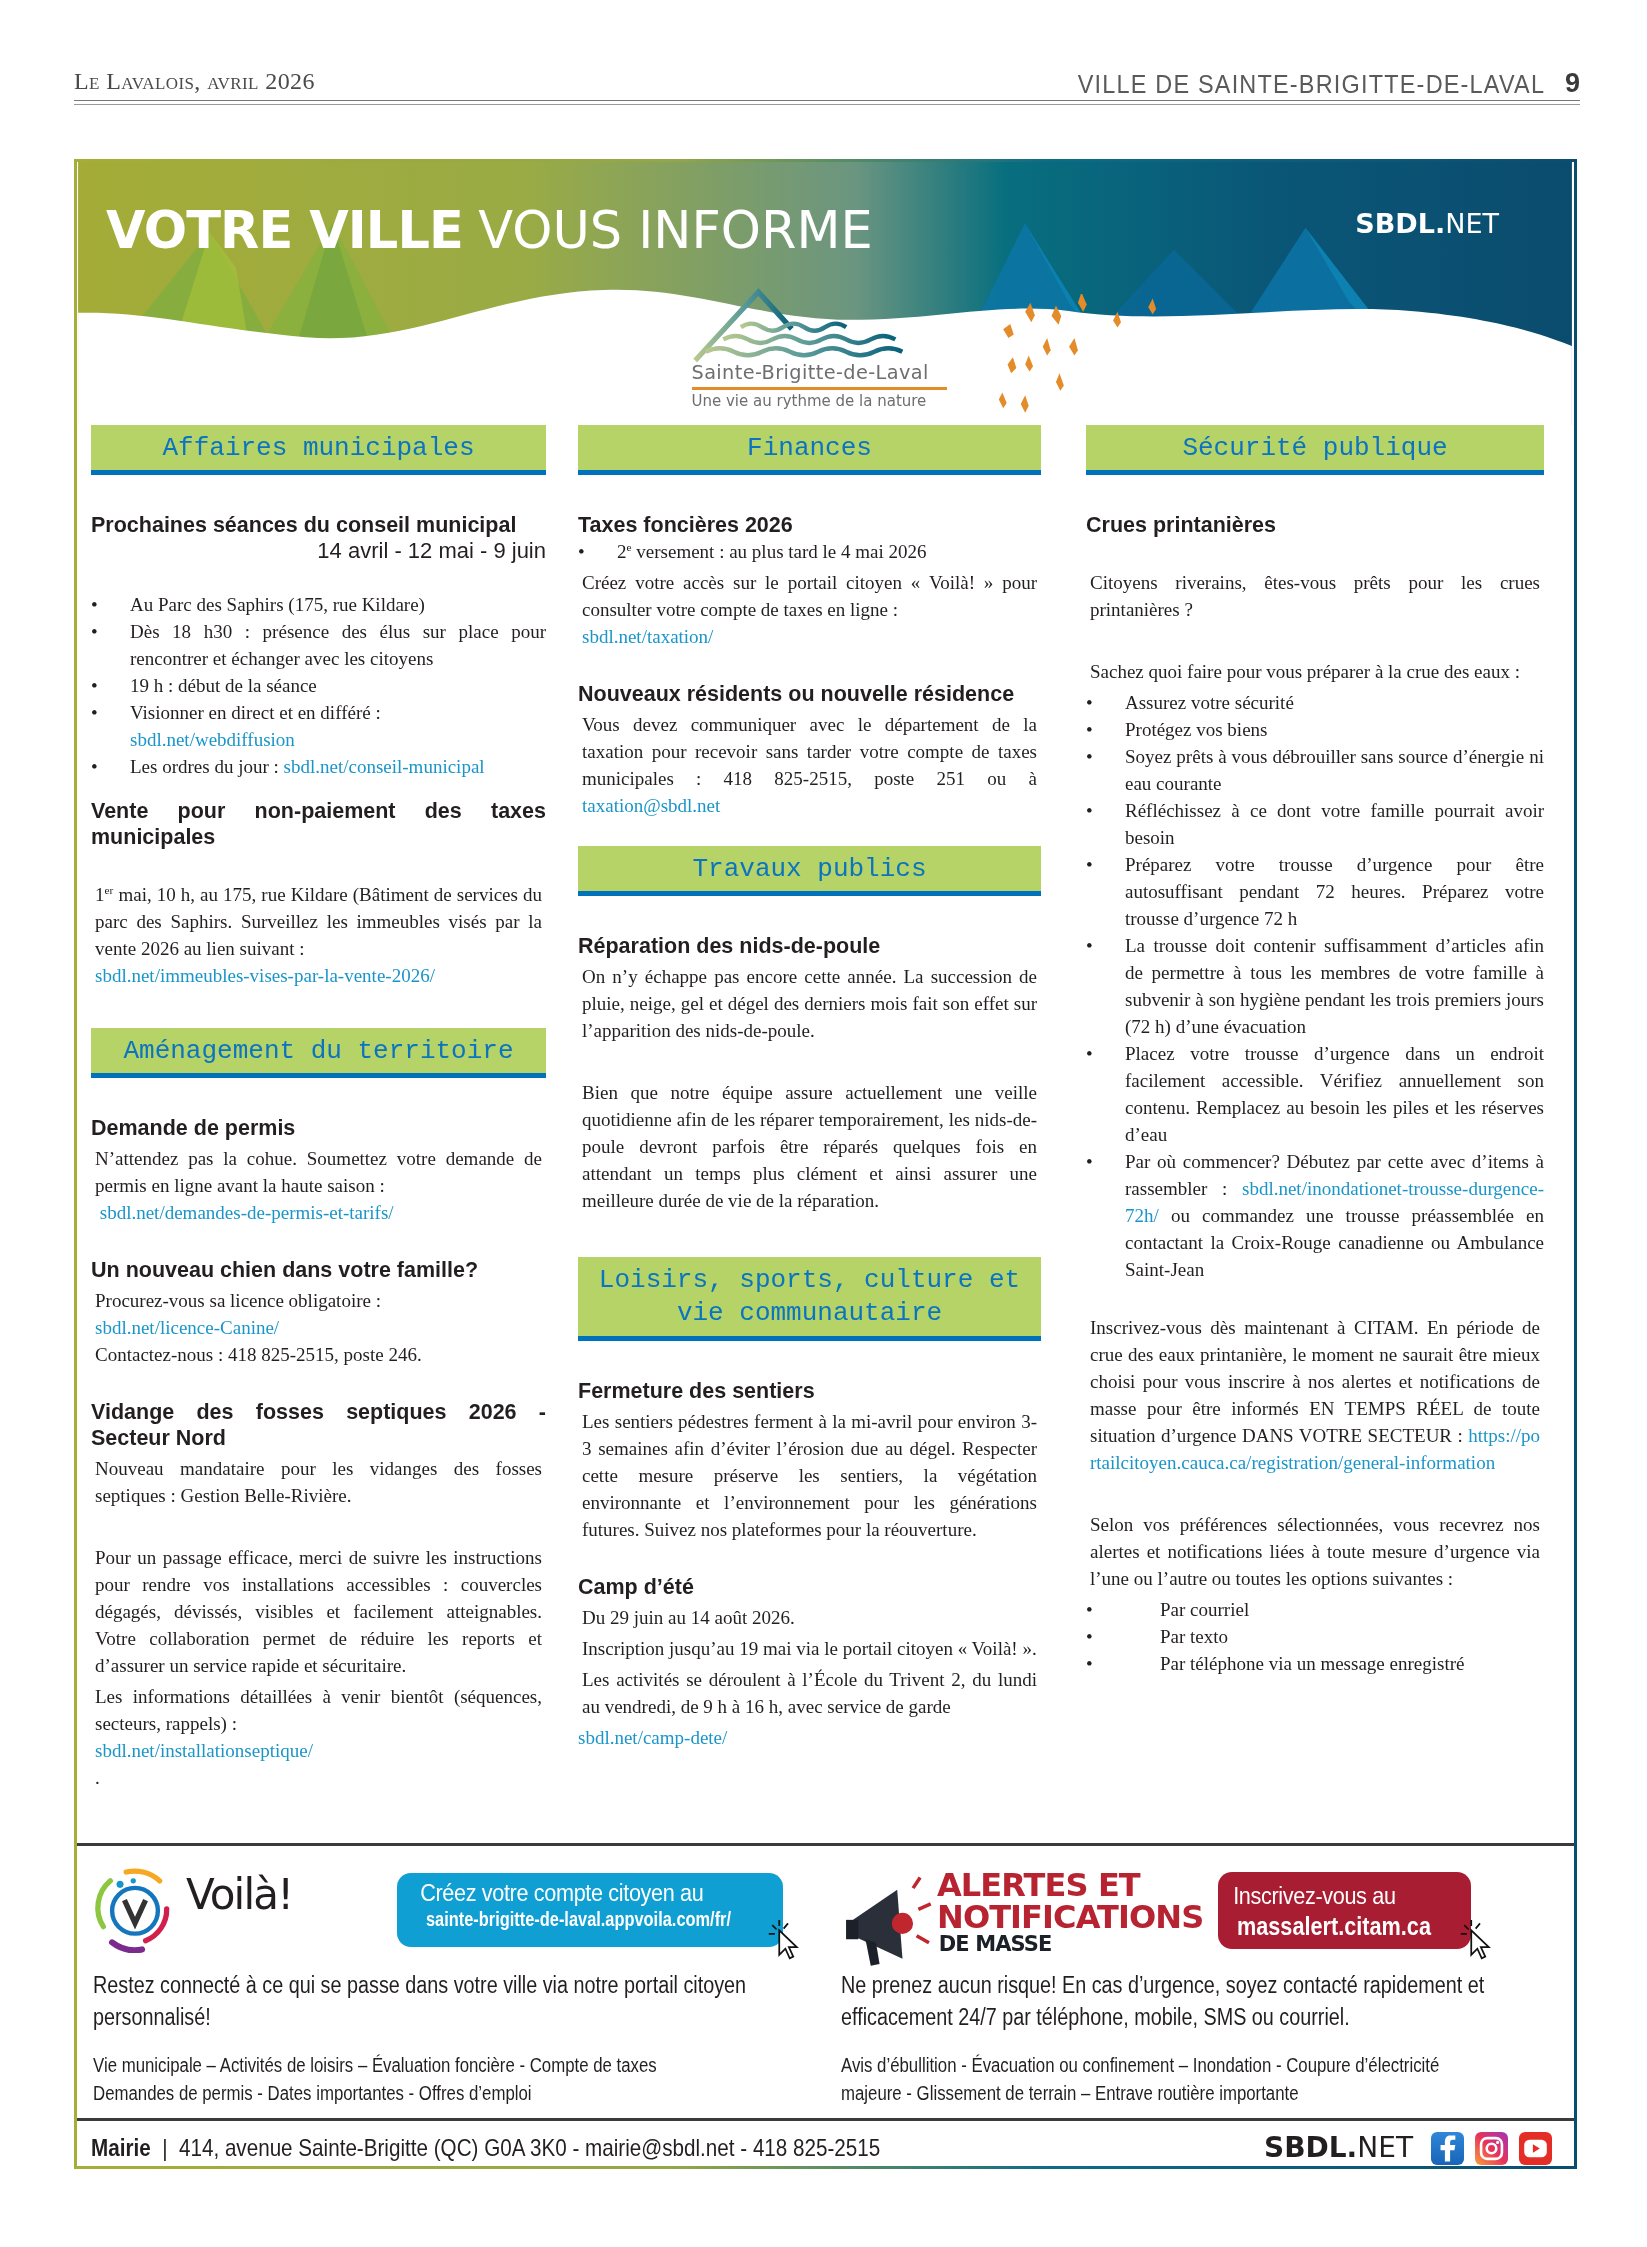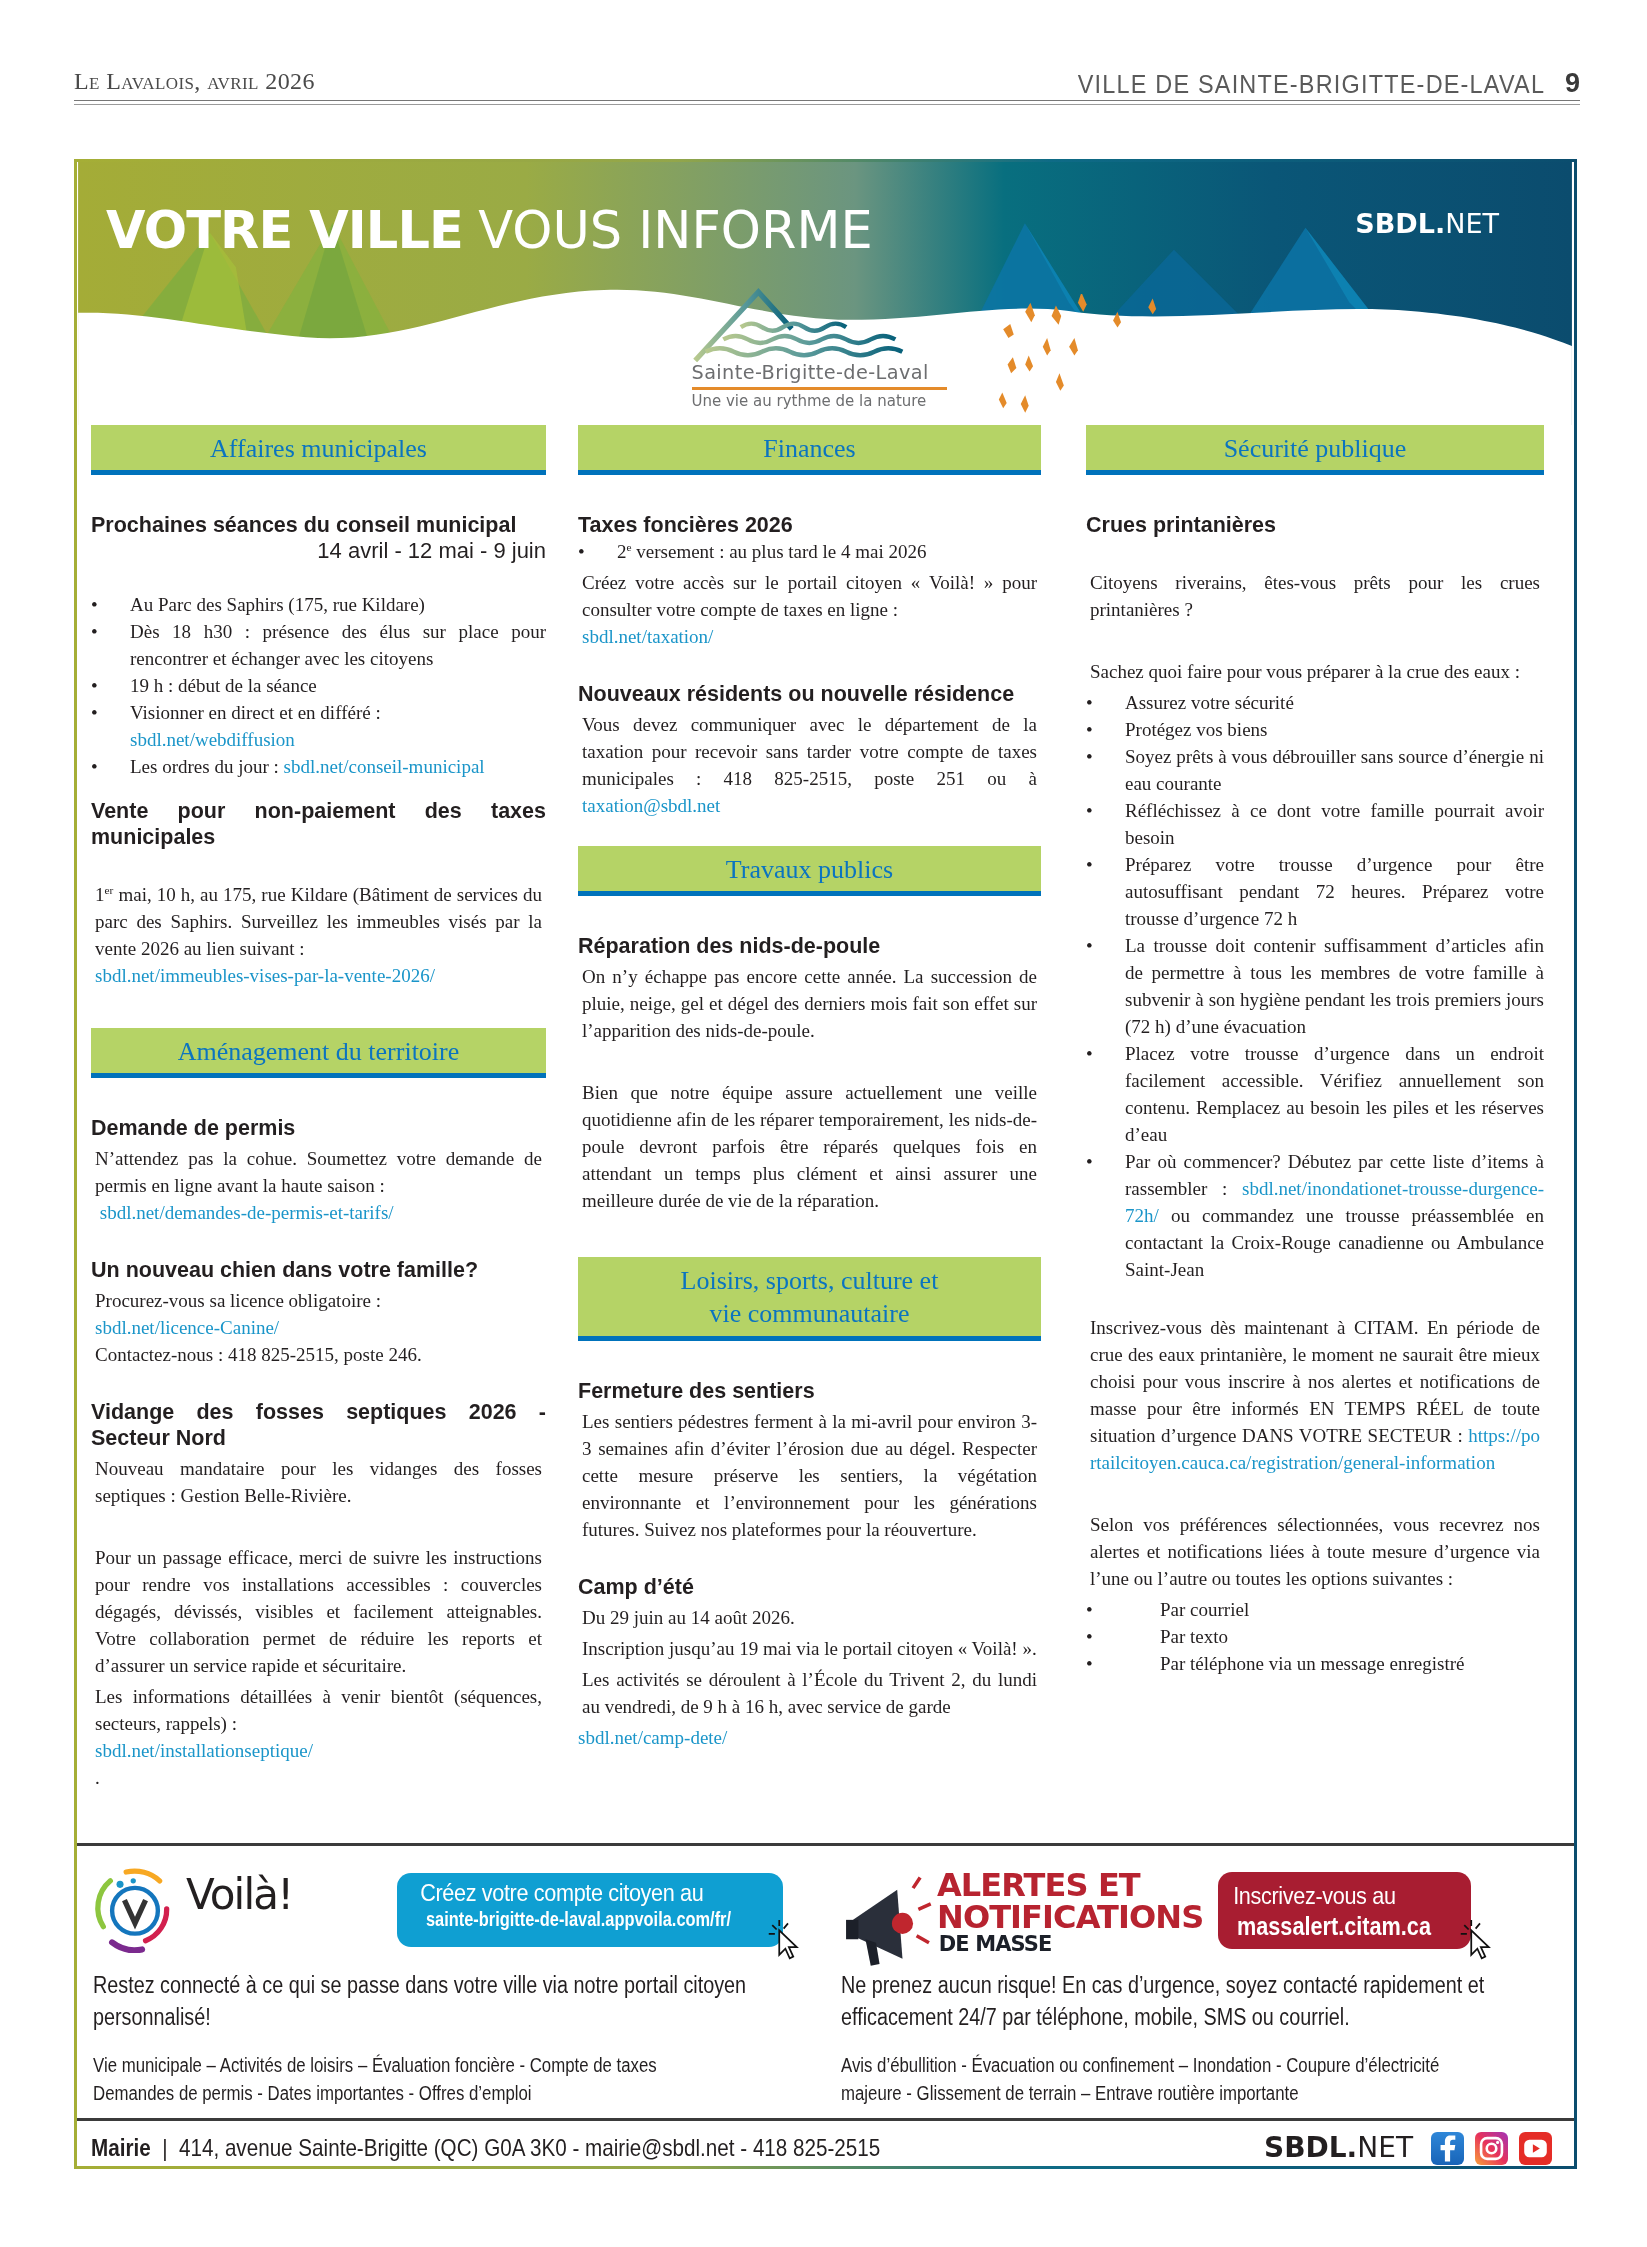--- a/index.html
+++ b/index.html
@@ -29,21 +29,21 @@
 #logo{position:absolute;left:611px;top:123px;width:290px;height:140px}
 #logo .ln1{position:absolute;left:3.5px;top:76px;font-family:"DejaVu Sans",sans-serif;font-size:19.3px;color:#6d6e70;letter-spacing:0.4px;white-space:nowrap}
 #logo .bar{position:absolute;left:3.5px;top:102px;width:255px;height:2.6px;background:#e48b2a}
 #logo .ln2{position:absolute;left:3.5px;top:107px;font-family:"DejaVu Sans",sans-serif;font-size:15px;color:#6d6e70;white-space:nowrap}
 
 
 .col{position:absolute;top:263px;font-size:19px;line-height:27px;text-align:justify}
 #col1{left:14px;width:455px}
 #col2{left:501px;width:463px}
 #col3{left:1009px;width:458px}
-.sechead{background:#b5d366;border-bottom:5.3px solid #0072bb;color:#0b74c0;font-family:Liberation Serif, serif;font-size:26px;text-align:center;line-height:33px;padding:7px 5.3px 5.3px;margin-bottom:19.3px}
+.sechead{background:#b5d366;border-bottom:5.3px solid #0072bb;color:#0b74c0;font-family:Liberation Mono, monospace;font-size:26px;text-align:center;line-height:33px;padding:7px 5.3px 5.3px;margin-bottom:19.3px}
 .h{font-family:"Liberation Sans",sans-serif;font-weight:bold;font-size:21.5px;line-height:26px;color:#231f20;text-align:justify}
 .h.center{text-align:right;font-weight:normal;font-size:22px}
 .p{margin:4px}
 .gap{height:27px}
 .gap2{height:17.6px}
 ul.b{list-style:none}
 ul.b li{position:relative;padding-left:39px}
 ul.b li::before{content:"•";position:absolute;left:0;top:0}
 ul.b.wide li{padding-left:74px}
 sup{font-size:11.4px;line-height:0;vertical-align:super}
@@ -213,21 +213,21 @@
     <div class="gap"></div>
     <p class="p">Sachez quoi faire pour vous préparer à la crue des eaux :</p>
     <ul class="b">
       <li>Assurez votre sécurité</li>
       <li>Protégez vos biens</li>
       <li>Soyez prêts à vous débrouiller sans source d’énergie ni eau courante</li>
       <li>Réfléchissez à ce dont votre famille pourrait avoir besoin</li>
       <li>Préparez votre trousse d’urgence pour être autosuffisant pendant 72 heures. Préparez votre trousse d’urgence 72 h</li>
       <li>La trousse doit contenir suffisamment d’articles afin de permettre à tous les membres de votre famille à subvenir à son hygiène pendant les trois premiers jours (72 h) d’une évacuation</li>
       <li>Placez votre trousse d’urgence dans un endroit facilement accessible. Vérifiez annuellement son contenu. Remplacez au besoin les piles et les réserves d’eau</li>
-      <li><span>Par où commencer? Débutez par cette liste d’items à rassembler : </span><a>sbdl.net/inondationet-trousse-durgence-72h/</a><span> ou commandez une trousse préassemblée en contactant la Croix-Rouge canadienne ou Ambulance Saint-Jean</span></li>
+      <li><span>Par où commencer? Débutez par cette avec d’items à rassembler : </span><a>sbdl.net/inondationet-trousse-durgence-72h/</a><span> ou commandez une trousse préassemblée en contactant la Croix-Rouge canadienne ou Ambulance Saint-Jean</span></li>
     </ul>
     <div class="gap"></div>
     <p class="p"><span>Inscrivez-vous dès maintenant à CITAM. En période de crue des eaux printanière, le moment ne saurait être mieux choisi pour vous inscrire à nos alertes et notifications de masse pour être informés EN TEMPS RÉEL de toute situation d’urgence DANS VOTRE SECTEUR : </span><a style="word-break:break-all">https://portailcitoyen.cauca.ca/registration/general-information</a></p>
     <div class="gap"></div>
     <p class="p">Selon vos préférences sélectionnées, vous recevrez nos alertes et notifications liées à toute mesure d’urgence via l’une ou l’autre ou toutes les options suivantes :</p>
     <ul class="b wide">
       <li>Par courriel</li>
       <li>Par texto</li>
       <li>Par téléphone via un message enregistré</li>
     </ul>

